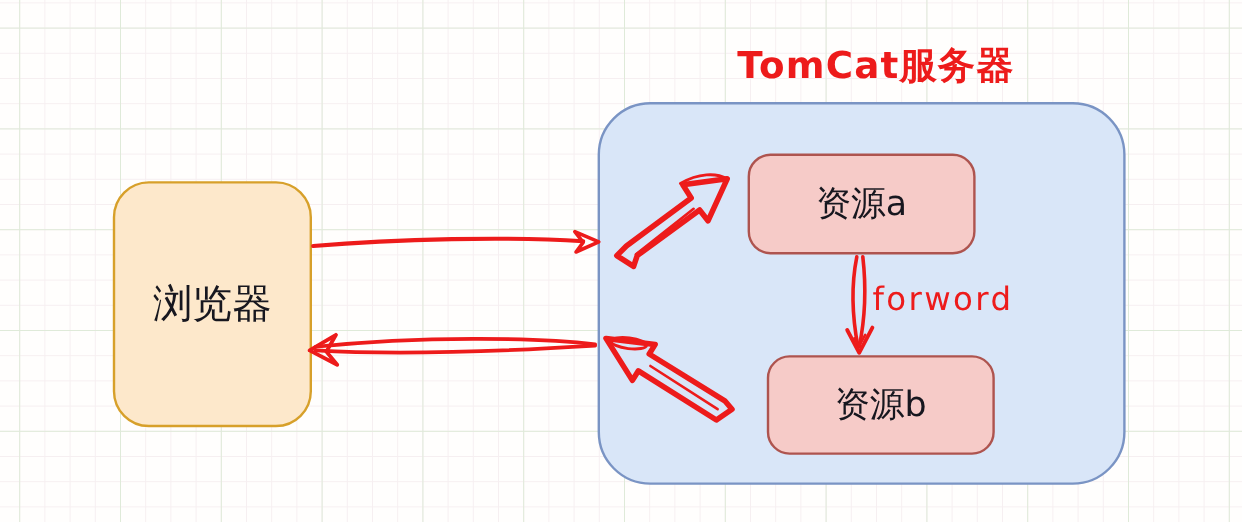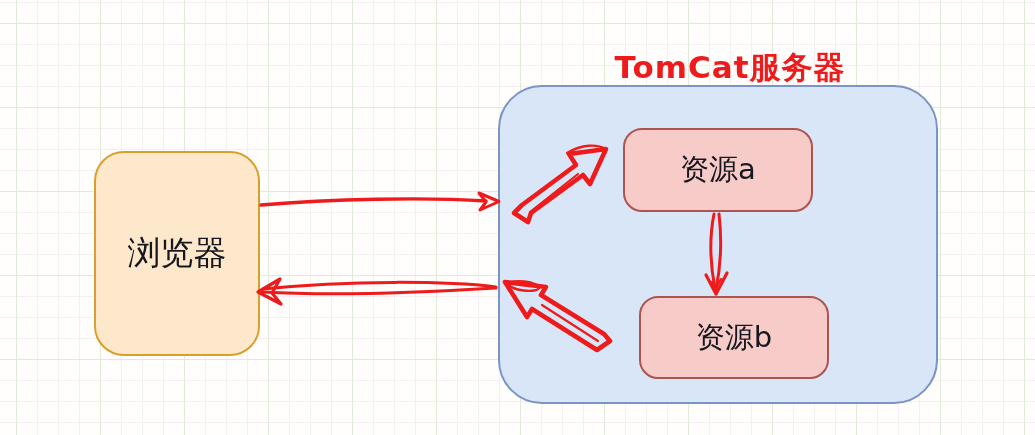--- a/index.html
+++ b/index.html
@@ -42,21 +42,21 @@
   .res-box{
     left:623px;width:190px;
     background:var(--resource-fill,#f6cbc8);
     border:2.5px solid var(--resource-border,#ae544f);
     border-radius:19px;
     font-size:29px;font-weight:500;
   }
   .res-a{top:128px;height:84px;}
   .res-b{top:296px;height:83px;margin-left:16px;}
   .diagram-title{
-    position:absolute;left:580px;top:47px;width:300px;
+    position:absolute;left:580px;top:34px;width:300px;
     text-align:center;
     font-size:31px;font-weight:600;letter-spacing:1px;
     color:var(--red,#ed1b1b);
   }
   .forward-label{
     position:absolute;left:727px;top:234px;
     font-size:27px;font-weight:500;letter-spacing:2px;
     color:var(--red,#ed1b1b);
   }
   svg.arrows{
@@ -84,20 +84,21 @@
   </div>
 
   <div class="node browser-box">
     <span>浏览器</span>
   </div>
 
   <div class="node res-box res-b">
     <span>资源b</span>
   </div>
 
+  <div class="forward-label">forword</div>
 
   <svg class="arrows" viewBox="0 0 1035 435">
 
     <g>
       <path d="M261,205 C330,199 425,197 486,201" stroke-width="3.4"></path>
       <path d="M479,193 L499,201.5 L480,210 L486,202 Z" stroke-width="3"></path>
     </g>
 
     <g>
       <path d="M263,289 C350,280 448,281 496,287" stroke-width="3"></path>

